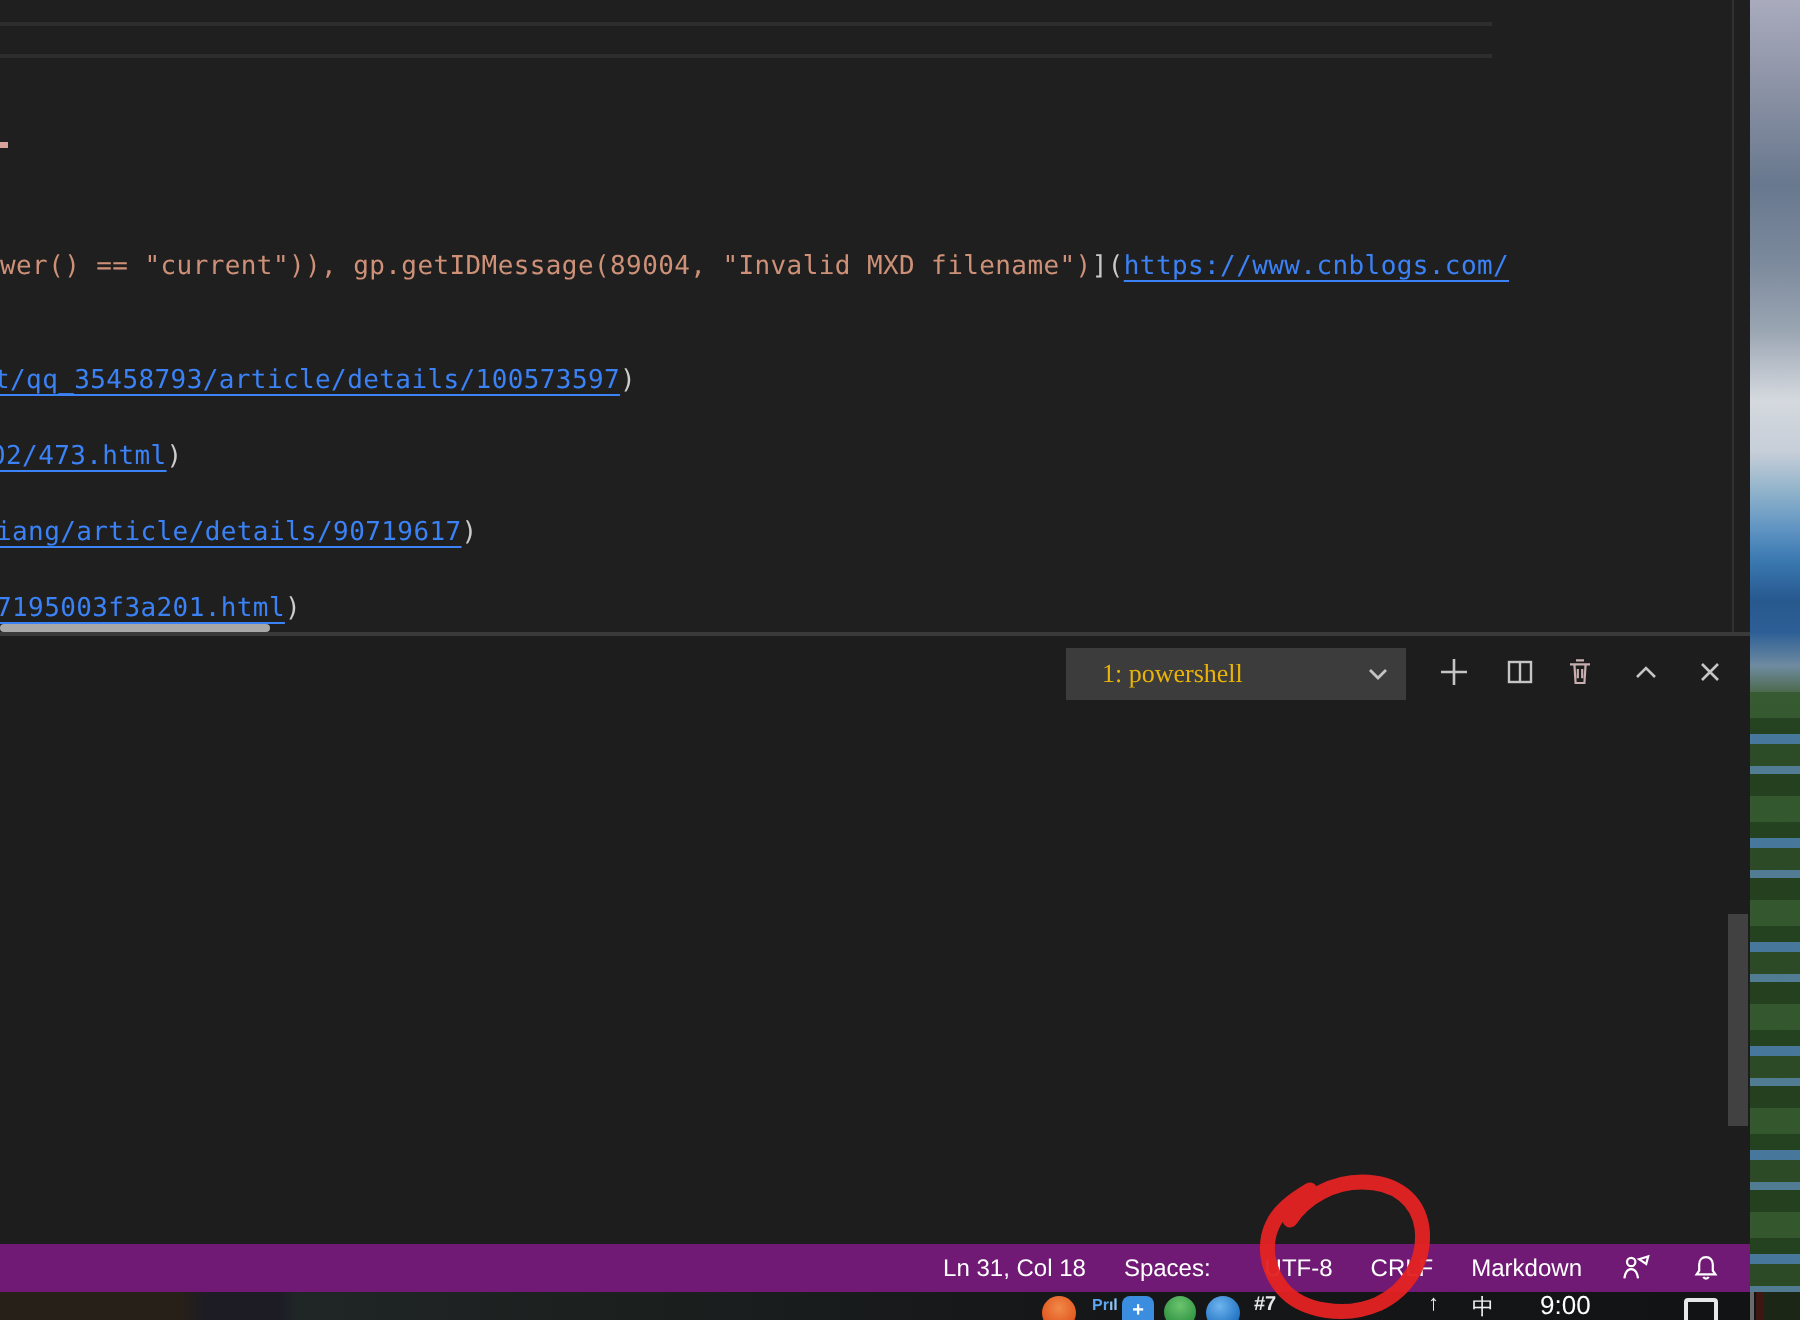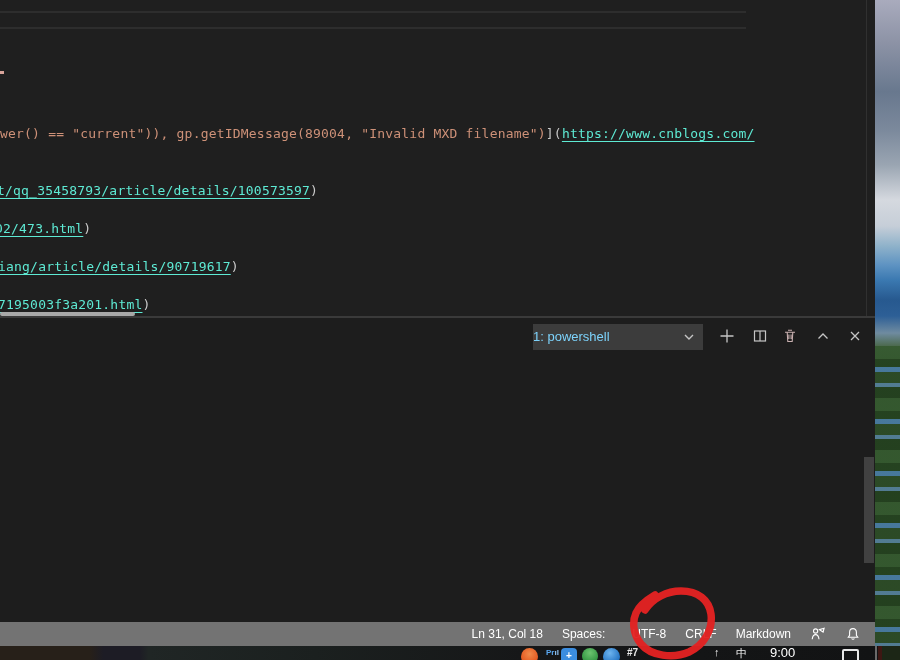--- a/index.html
+++ b/index.html
@@ -27,38 +27,38 @@
   
   .editor { position:absolute; left:0; top:0; width:875px; height:316px; background:#1f1f1f; }
   .hr { position:absolute; left:0; height:2px; width:746px; background:#2d2d2d; }
   .mini-dash { position:absolute; left:0; top:71px; width:4px; height:3px; background:#d8a49a; }
   .code-line {
     position:absolute; white-space:pre; font-family:"DejaVu Sans Mono", monospace;
     font-size:13px; line-height:19px; letter-spacing:.2px; color:#cccccc;
   }
   .tok-str { color:#ce9178; }
   .tok-punct { color:#c8c8c8; }
-  .tok-link { color:#5eead4; text-decoration:underline; text-underline-offset:3px; }
+  .tok-link { color:#3b82f6; text-decoration:underline; text-underline-offset:3px; }
   .v-line { position:absolute; left:866px; top:0; width:1px; height:316px; background:#303030; }
   .h-scroll { position:absolute; left:0; top:312px; width:135px; height:4px; background:#a8a8a8; border-radius:2px; }
   
   .panel-sep { position:absolute; left:0; top:316px; width:875px; height:2px; background:#3a3a3a; }
   .panel { position:absolute; left:0; top:318px; width:875px; height:304px; background:#1d1d1d; }
   .term-dropdown {
     position:absolute; left:533px; top:324px; width:170px; height:26px;
-    background:#3c3c3c; color:#7dd3fc; font-size:13px; line-height:26px;
-    padding-left:0; cursor:pointer;
+    background:#3c3c3c; color:#eab308; font-size:13px; line-height:26px;
+    padding-left:18px; cursor:pointer;font-family:Liberation Serif, serif;
   }
   .term-dropdown svg { position:absolute; right:9px; top:10px; }
   .term-icon { position:absolute; top:328px; width:16px; height:16px; cursor:pointer; }
   .panel-vscroll { position:absolute; left:864px; top:457px; width:10px; height:106px; background:#414141; }
   
   .statusbar {
     position:absolute; left:0; top:622px; width:875px; height:24px;
-    background:#737373; color:#fff; font-size:12px;
+    background:#701a75; color:#fff; font-size:12px;
     display:flex; align-items:center; justify-content:flex-end;
     gap:19px; padding-right:14px;
   }
   .sb-item { white-space:nowrap; cursor:pointer; }
   .sb-icon { width:16px; height:16px; cursor:pointer; }
   
   .taskbar {
     position:absolute; left:0; top:646px; width:900px; height:14px; overflow:hidden;
     background:linear-gradient(90deg, #272019 0%, #272019 10%, #1d1c25 11.5%, #1d1c25 15.5%,
       #202625 16.5%, #1b201f 35%, #161718 58%, #121314 97%, #121314 100%);

